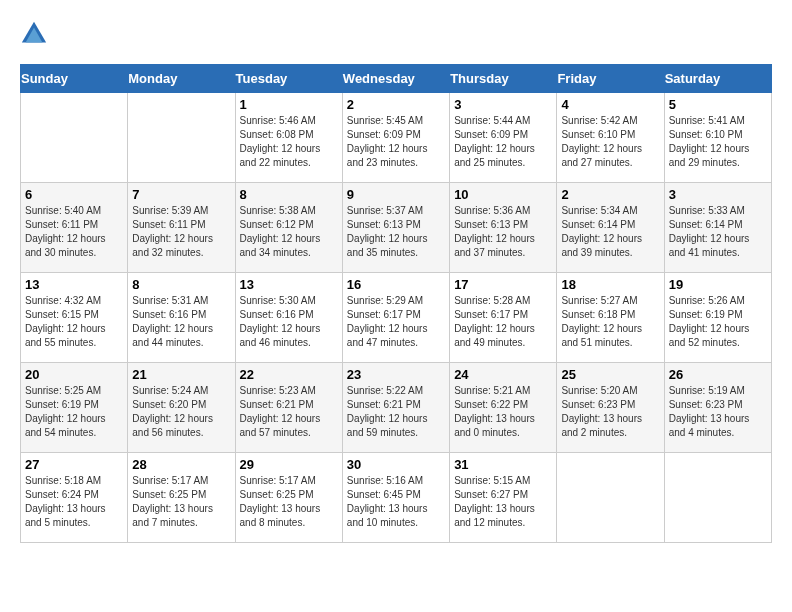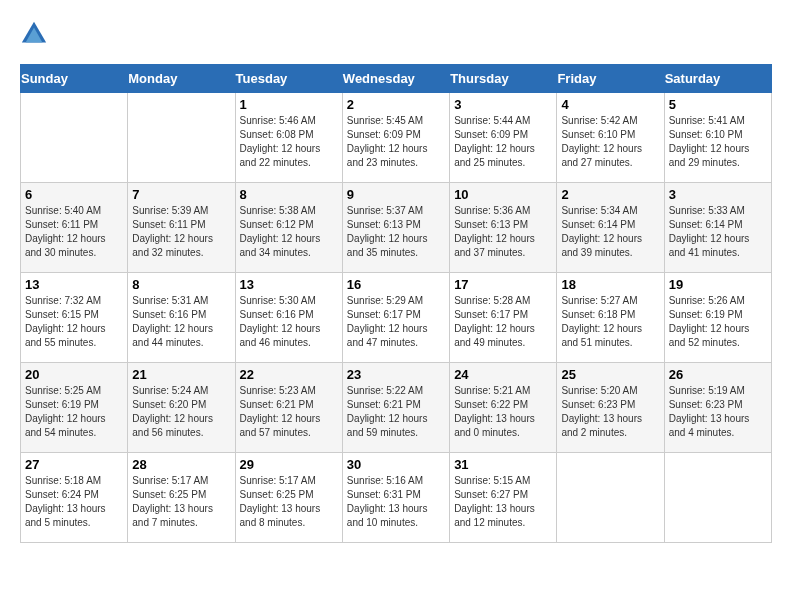--- a/index.html
+++ b/index.html
@@ -227,21 +227,21 @@
           <span>Sunrise: 5:33 AM</span><br>
           <span>Sunset: 6:14 PM</span><br>
           <span>Daylight: 12 hours and 41 minutes.</span>
         </div>
       </td>
       </tr>
       <tr>
         <td>
         <span class="day-num">13</span>
         <div class="day-info">
-          <span>Sunrise: 7:32 AM</span><br>
+          <span>Sunrise: 4:32 AM</span><br>
           <span>Sunset: 6:15 PM</span><br>
           <span>Daylight: 12 hours and 55 minutes.</span>
         </div>
       </td>
         <td>
         <span class="day-num">8</span>
         <div class="day-info">
           <span>Sunrise: 5:31 AM</span><br>
           <span>Sunset: 6:16 PM</span><br>
           <span>Daylight: 12 hours and 44 minutes.</span>
@@ -368,21 +368,21 @@
         <div class="day-info">
           <span>Sunrise: 5:17 AM</span><br>
           <span>Sunset: 6:25 PM</span><br>
           <span>Daylight: 13 hours and 8 minutes.</span>
         </div>
       </td>
         <td>
         <span class="day-num">30</span>
         <div class="day-info">
           <span>Sunrise: 5:16 AM</span><br>
-          <span>Sunset: 6:31 PM</span><br>
+          <span>Sunset: 6:45 PM</span><br>
           <span>Daylight: 13 hours and 10 minutes.</span>
         </div>
       </td>
         <td>
         <span class="day-num">31</span>
         <div class="day-info">
           <span>Sunrise: 5:15 AM</span><br>
           <span>Sunset: 6:27 PM</span><br>
           <span>Daylight: 13 hours and 12 minutes.</span>
         </div>

